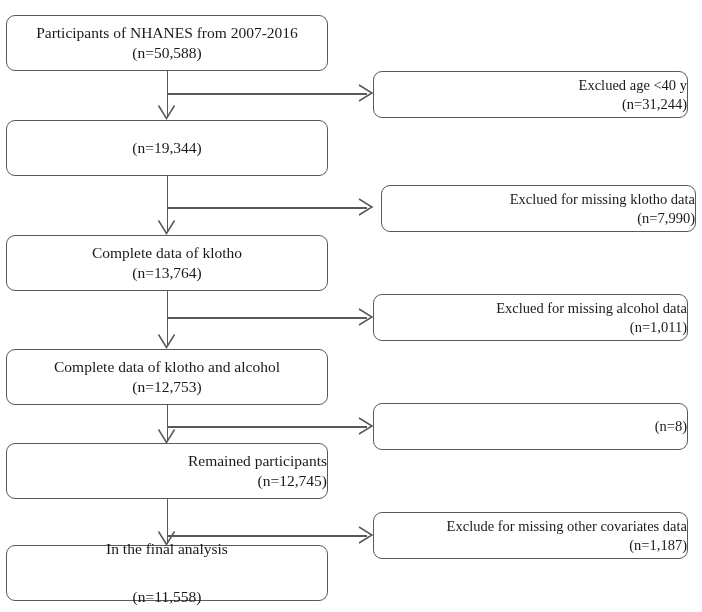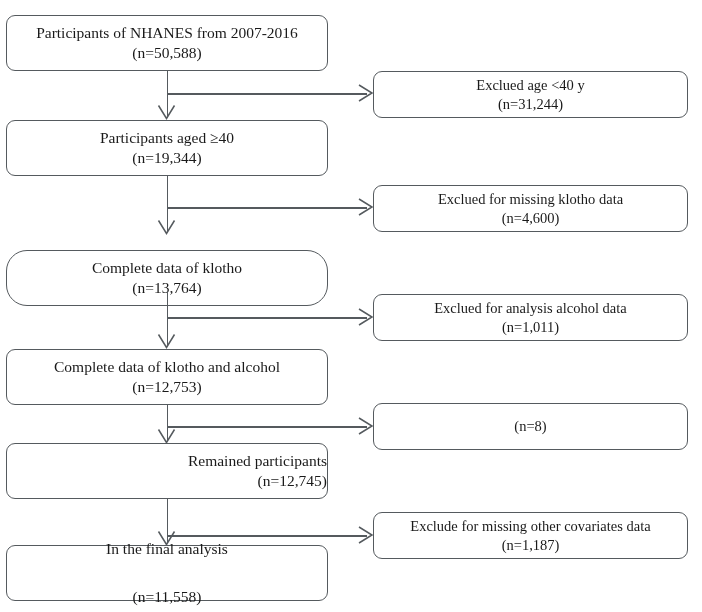--- a/index.html
+++ b/index.html
@@ -43,20 +43,21 @@
   }
   .main-node {
     left: 6px;
     width: 322px;
     height: 56px;
   }
   .excl-node {
     left: 373px;
     width: 315px;
     height: 47px;
+    align-items: flex-end;
   }
   .excl-node .line1, .excl-node .line2 {
     font-size: 14.5px;
   }
   
   .conn-v {
     position: absolute;
     width: 1.5px;
     background: #555a5e;
   }
@@ -91,25 +92,24 @@
 <body>
 
 <div id="flowchart">
 
   <div class="node main-node" style="top:15px;">
     <span class="line1">Participants of NHANES from 2007-2016</span>
     <span class="line2">(n=50,588)</span>
   </div>
 
   <div class="node main-node" style="top:120px;">
-    <span class="line1">Participants aged ≥40</span>
     <span class="line2">(n=19,344)</span>
   </div>
 
-  <div class="node main-node" style="top:250px;border-radius:21px;">
+  <div class="node main-node" style="top:235px;">
     <span class="line1">Complete data of klotho</span>
     <span class="line2">(n=13,764)</span>
   </div>
 
   <div class="node main-node" style="top:349px;">
     <span class="line1">Complete data of klotho and alcohol</span>
     <span class="line2">(n=12,753)</span>
   </div>
 
   <div class="node main-node" style="top:443px;align-items:flex-end;">
@@ -120,27 +120,27 @@
   <div class="node main-node" style="top:545px;gap:28px;">
     <span class="line1">In the final analysis</span>
     <span class="line2">(n=11,558)</span>
   </div>
 
   <div class="node excl-node" style="top:71px;">
     <span class="line1">Exclued age &lt;40 y</span>
     <span class="line2">(n=31,244)</span>
   </div>
 
-  <div class="node excl-node" style="top:185px;">
+  <div class="node excl-node" style="top:185px;margin-left:8px;">
     <span class="line1">Exclued for missing klotho data</span>
-    <span class="line2">(n=4,600)</span>
+    <span class="line2">(n=7,990)</span>
   </div>
 
   <div class="node excl-node" style="top:294px;">
-    <span class="line1">Exclued for analysis alcohol data</span>
+    <span class="line1">Exclued for missing alcohol data</span>
     <span class="line2">(n=1,011)</span>
   </div>
 
   <div class="node excl-node" style="top:403px;">
     <span class="line2">(n=8)</span>
   </div>
 
   <div class="node excl-node" style="top:512px;">
     <span class="line1">Exclude for missing other covariates data</span>
     <span class="line2">(n=1,187)</span>

